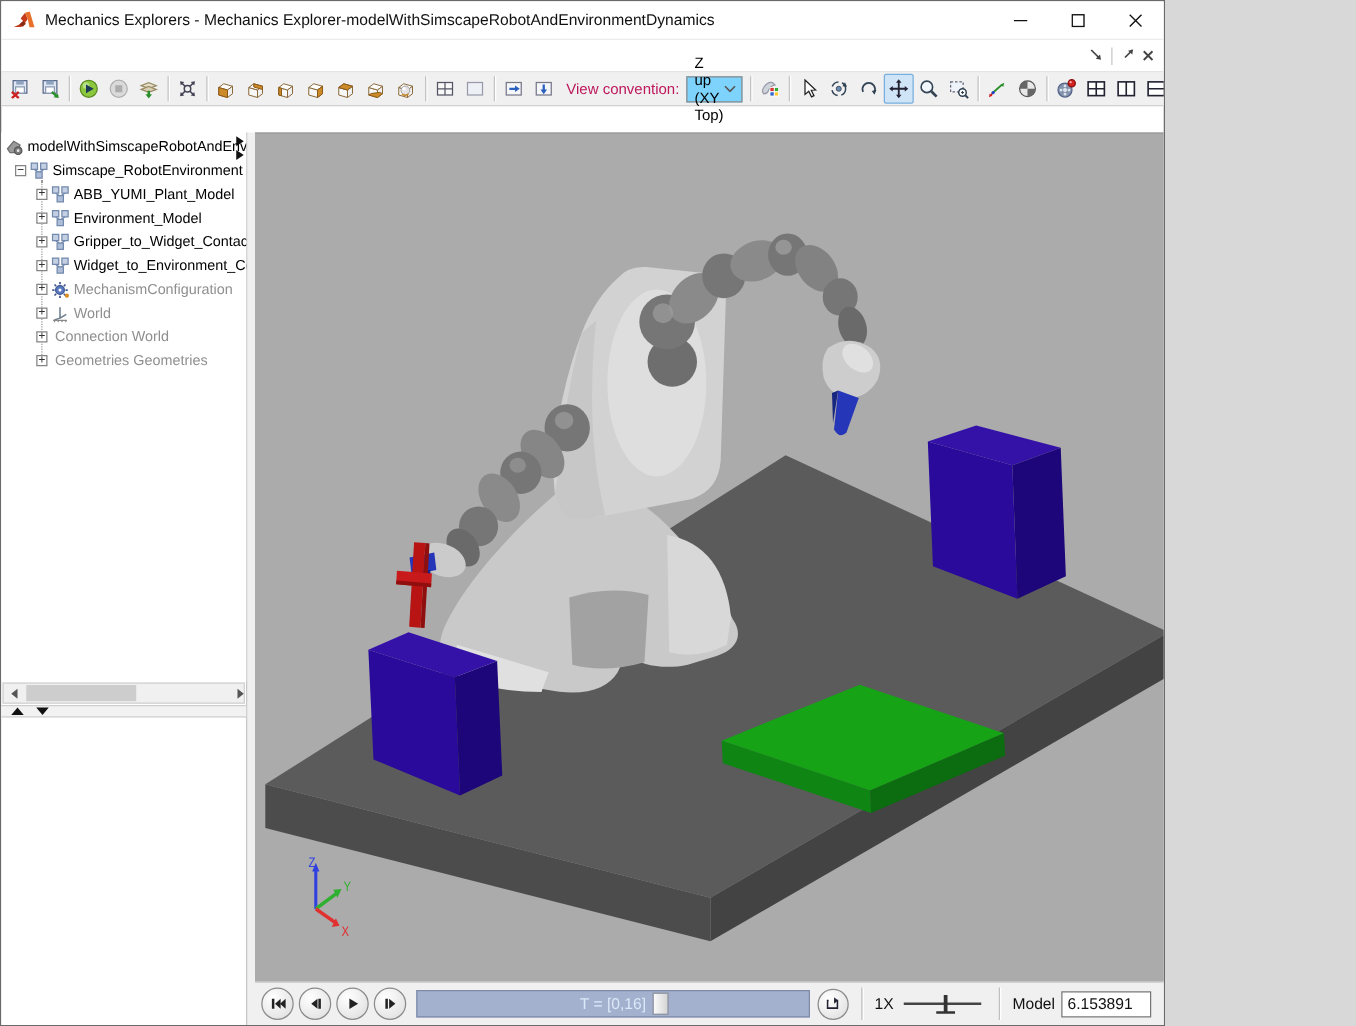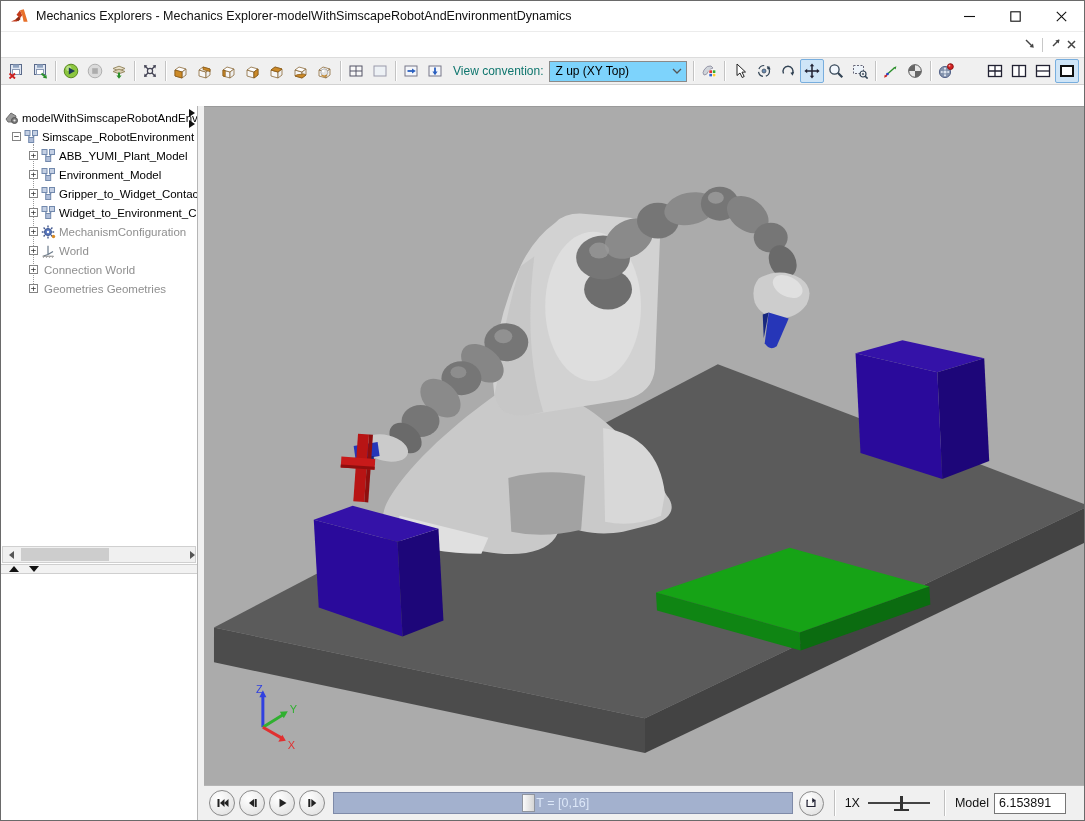--- a/index.html
+++ b/index.html
@@ -1,17 +1,17 @@
 <!DOCTYPE html>
 <html><head>
 <meta charset="utf-8">
 <style>
   * { box-sizing: border-box; margin: 0; padding: 0; }
   body { background:#d8d8d8; font-family:"Liberation Sans", sans-serif; }
-  #window { position:relative; width:1085px; height:821px; background:#ffffff; overflow:hidden; border:1px solid #6a6a6a; }
+  #window { position:relative; width:932px; height:821px; background:#ffffff; overflow:hidden; border:1px solid #6a6a6a; }
 
   
   .titlebar { position:absolute; top:0; left:0; right:0; height:30px; background:#ffffff; display:flex; align-items:center; }
   .mlogo { margin-left:9px; width:18px; height:18px; display:flex; align-items:center; justify-content:center; }
   .title-text { margin-left:8px; font-size:12.5px; color:#111; }
   .win-controls { position:absolute; right:0; top:0; height:30px; display:flex; }
   .win-btn { width:46px; height:30px; display:flex; align-items:center; justify-content:center; cursor:default; }
 
   
   .menubar { position:absolute; top:30px; left:0; right:0; height:27px; background:#ffffff; border-top:1px solid #ececec; border-bottom:1px solid #dcdcdc; display:flex; align-items:center; font-size:12.5px; color:#111; }
@@ -21,21 +21,21 @@
   .menubar-right { margin-left:auto; display:flex; align-items:center; padding-right:8px; gap:7px; }
   .mb-sep { width:1px; height:14px; background:#c8c8c8; }
 
   
   .toolbar { position:absolute; top:57px; left:0; right:0; height:27px; background:#f0f0f0; border-bottom:1px solid #d2d2d2; display:flex; align-items:center; padding:0 3px; }
   .tb-sec { display:flex; align-items:center; }
   .tbtn { width:24px; height:24px; display:flex; align-items:center; justify-content:center; border:1px solid transparent; border-radius:2px; }
   .tbtn.selected { background:#cfe5f7; border-color:#78aede; }
   .tbtn.disabled { opacity:.9; }
   .tsep { width:1px; height:20px; background:#c3c3c3; margin:0 3px; box-shadow:1px 0 0 #ffffff; }
-  .tlabel { font-size:12px; margin:0 5px 0 6px; color:#0f766e; white-space:nowrap; }
+  .tlabel { font-size:12px; margin:0 5px 0 6px; color:#be185d; white-space:nowrap; }
   .dropdown { width:138px; height:21px; background:#7dd3fc; border:1px solid #8a8a8a; display:flex; align-items:center; font-size:12px; padding-left:6px; margin-right:3px; }
   .dropdown .chev { margin-left:auto; margin-right:4px; display:flex; }
   .tb-right { margin-left:auto; margin-right:2px; }
 
   
   .tabbar { position:absolute; top:84px; left:0; right:0; height:21px; background:#ececec; border-bottom:1px solid #b8b8b8; display:flex; align-items:flex-end; }
   .tab-grip { width:9px; height:19px; margin-left:1px; background:repeating-linear-gradient(0deg,#bbb 0 1px,transparent 1px 3px); background-size:4px 100%; background-repeat:repeat-y; background-position:2px 0; }
   .tab { height:21px; margin-left:3px; background:linear-gradient(#fdfdfd,#f2f2f2); border:1px solid #a5a5a5; border-bottom:none; border-radius:3px 3px 0 0; display:flex; align-items:center; padding:0 12px 0 16px; font-size:11.5px; color:#111; }
   .tab-close { margin-left:14px; display:flex; opacity:.55; }
 
@@ -60,21 +60,21 @@
   .splitrow { position:absolute; top:458px; left:0; right:0; height:10px; background:#f2f2f2; border-top:1px solid #cfcfcf; border-bottom:1px solid #cfcfcf; display:flex; align-items:center; padding-left:8px; gap:10px; }
   .splitrow .tri-up { width:0; height:0; border-left:5px solid transparent; border-right:5px solid transparent; border-bottom:6px solid #111; }
   .splitrow .tri-down { width:0; height:0; border-left:5px solid transparent; border-right:5px solid transparent; border-top:6px solid #111; }
 
   
   .v-splitter { position:absolute; left:197px; width:6px; top:105px; bottom:0; background:#f0f0f0; }
   .viewport { position:absolute; left:203px; top:105px; right:0; bottom:35px; background:#ababab; border-top:1px solid #9a9a9a; }
   .viewport svg { display:block; width:100%; height:100%; }
 
   
-  .playbar { position:absolute; left:203px; right:0; bottom:0; height:35px; background:#f0f0f0; border-top:1px solid #b5b5b5; display:flex; align-items:center; padding:0 18px 0 5px; }
+  .playbar { position:absolute; left:203px; right:0; bottom:0; height:35px; background:#f0f0f0; border-top:1px solid #b5b5b5; display:flex; align-items:center; padding:0 10px 0 5px; }
   .pbtn { width:26px; height:26px; min-width:26px; border-radius:50%; border:1px solid #8a8a8a; background:radial-gradient(circle at 35% 30%, #ffffff, #dcdcdc); margin-right:4px; display:flex; align-items:center; justify-content:center; }
   .pslider { flex:1; height:22px; background:#a3b1ce; border:1px solid #7e8aa8; position:relative; margin:0 6px 0 4px; }
   .pthumb { position:absolute; left:188px; top:1px; width:13px; height:18px; background:linear-gradient(90deg,#fafafa,#d5d5d5); border:1px solid #90959f; }
   .plabel { position:absolute; left:0; right:0; top:0; bottom:0; text-align:center; color:#dce7f8; font-size:12.5px; line-height:20px; pointer-events:none; }
   .loopbtn { width:25px; height:25px; min-width:25px; border-radius:50%; border:1px solid #8a8a8a; background:radial-gradient(circle at 35% 30%, #ffffff, #dcdcdc); display:flex; align-items:center; justify-content:center; }
   .psep { width:1px; height:26px; background:#c0c0c0; margin:0 10px; box-shadow:1px 0 0 #fff; }
   .speed-label { font-size:12.5px; color:#111; margin-right:8px; }
   .speedslider { width:62px; height:14px; position:relative; margin-right:4px; }
   .speedslider .line { position:absolute; left:0; right:0; top:6px; height:2px; background:#444; }
   .speedslider .sthumb { position:absolute; left:32px; top:0; width:3px; height:14px; background:#333; }

